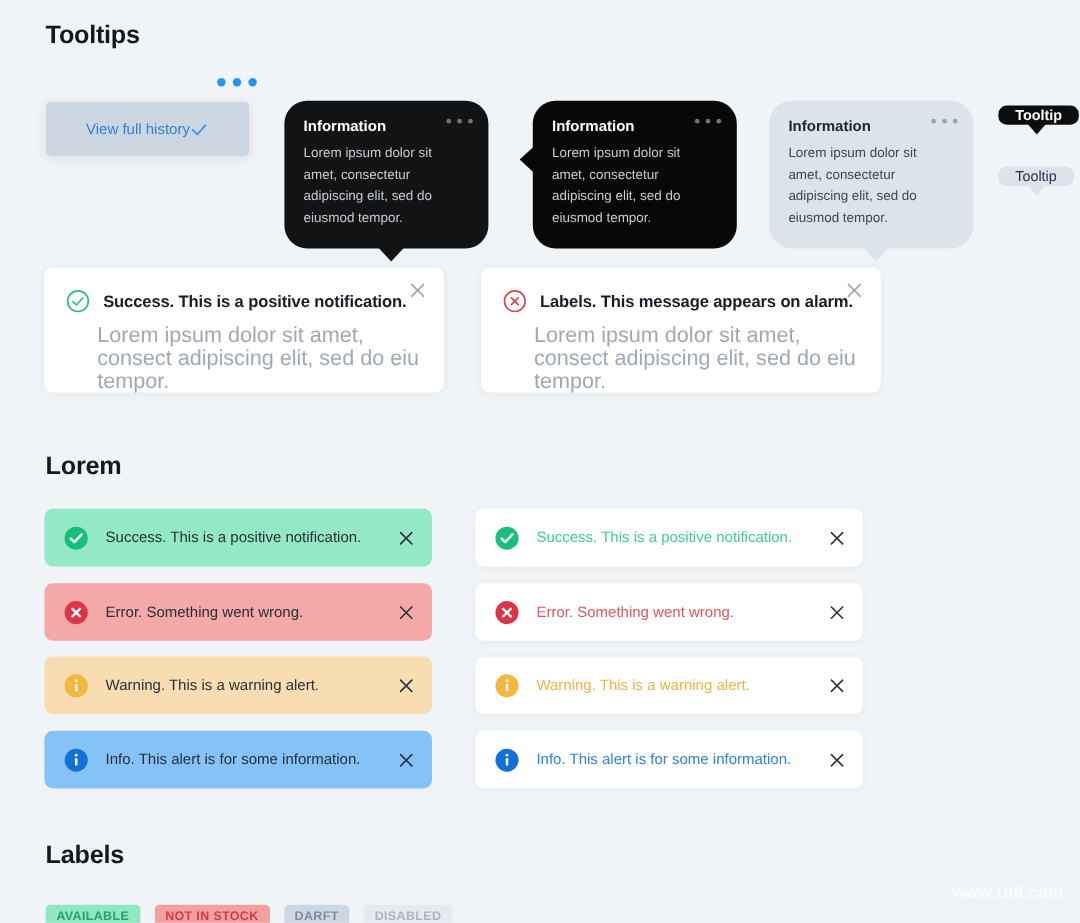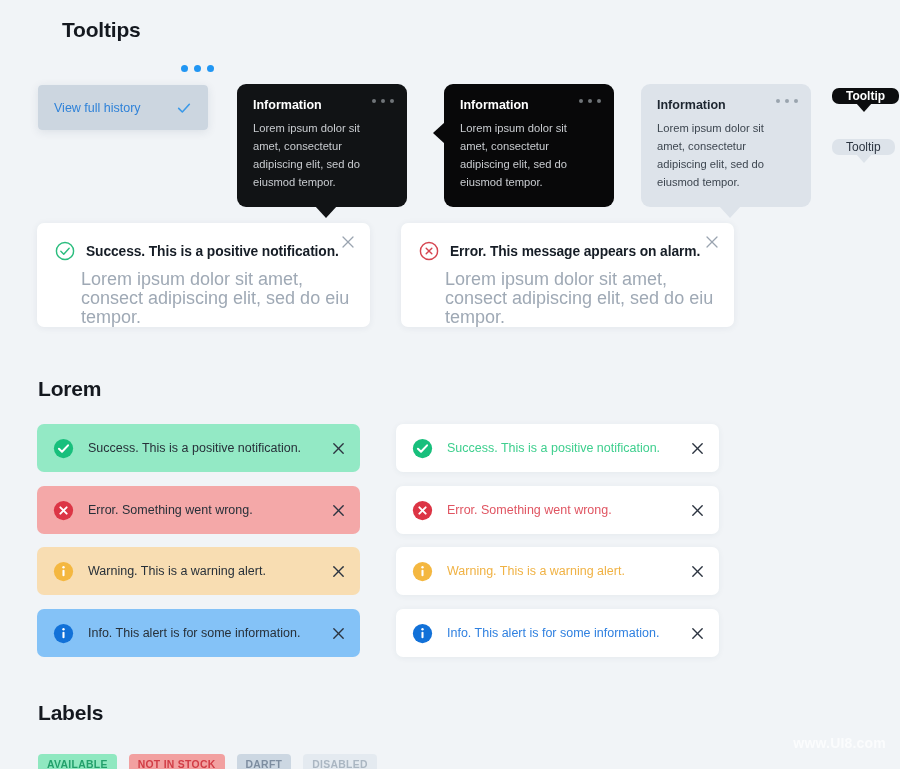--- a/index.html
+++ b/index.html
@@ -19,21 +19,21 @@
 
   .page { position: relative; width: 900px; height: 769px; }
 
   
   .section-title {
     font-size: 21px;
     font-weight: bold;
     letter-spacing: -0.2px;
     color: #14181f;
   }
-  #tooltips-title { position: absolute; left: 38px; top: 18px; margin-left: 24px; }
+  #tooltips-title { position: absolute; left: 38px; top: 18px; }
   #alerts-title   { position: absolute; left: 38px; top: 377px; }
   #labels-title   { position: absolute; left: 38px; top: 701px; }
 
   
   .dots-blue {
     position: absolute; left: 181px; top: 65px;
     display: flex; gap: 6px;
   }
   .dots-blue i {
     width: 7px; height: 7px; border-radius: 50%;
@@ -51,34 +51,34 @@
   }
   .dropdown .item {
     height: 45px;
     display: flex; align-items: center;
     padding: 0 16px;
     font-size: 12.5px;
   }
   .dropdown .item.active {
     background: #ccd6e0;
     color: #2f82d8;
-    justify-content: space-between;
+    justify-content: center;
   }
   .dropdown .item.plain {
     background: #fff;
     color: #1d2630;
     height: 48px;
   }
   .check-icon { width: 16px; height: 16px; display: block; }
 
   
   .tipcard {
     position: absolute;
     width: 170px;
-    border-radius: 9px;
+    border-radius: 19px;
     padding: 14px 16px 16px 16px;
   }
   .tipcard .tc-title {
     font-size: 12.5px; font-weight: bold; margin-bottom: 7px;
   }
   .tipcard .tc-body {
     font-size: 11.2px; line-height: 18px;
   }
   .tipcard .tc-dots {
     position: absolute; right: 13px; top: 15px;
@@ -313,21 +313,21 @@
     </svg>
   </div>
 
   <div class="notif" id="notif-error">
     <div class="n-head">
       <svg class="ring-icon" viewBox="0 0 24 24" fill="none" stroke="#d64550" stroke-width="1.7" stroke-linecap="round" stroke-linejoin="round">
         <circle cx="12" cy="12" r="10.3"></circle>
         <line x1="8.6" y1="8.6" x2="15.4" y2="15.4"></line>
         <line x1="15.4" y1="8.6" x2="8.6" y2="15.4"></line>
       </svg>
-      <div class="n-title">Error. This message appears on alarm.</div>
+      <div class="n-title">Labels. This message appears on alarm.</div>
     </div>
     <div class="n-body">Lorem ipsum dolor sit amet, consect adipiscing elit, sed do eiu tempor.</div>
     <svg class="n-close" viewBox="0 0 24 24" fill="none" stroke="currentColor" stroke-width="1.9" stroke-linecap="round">
       <line x1="4.5" y1="4.5" x2="19.5" y2="19.5"></line>
       <line x1="19.5" y1="4.5" x2="4.5" y2="19.5"></line>
     </svg>
   </div>
 
   <h2 class="section-title" id="alerts-title">Lorem</h2>
 

